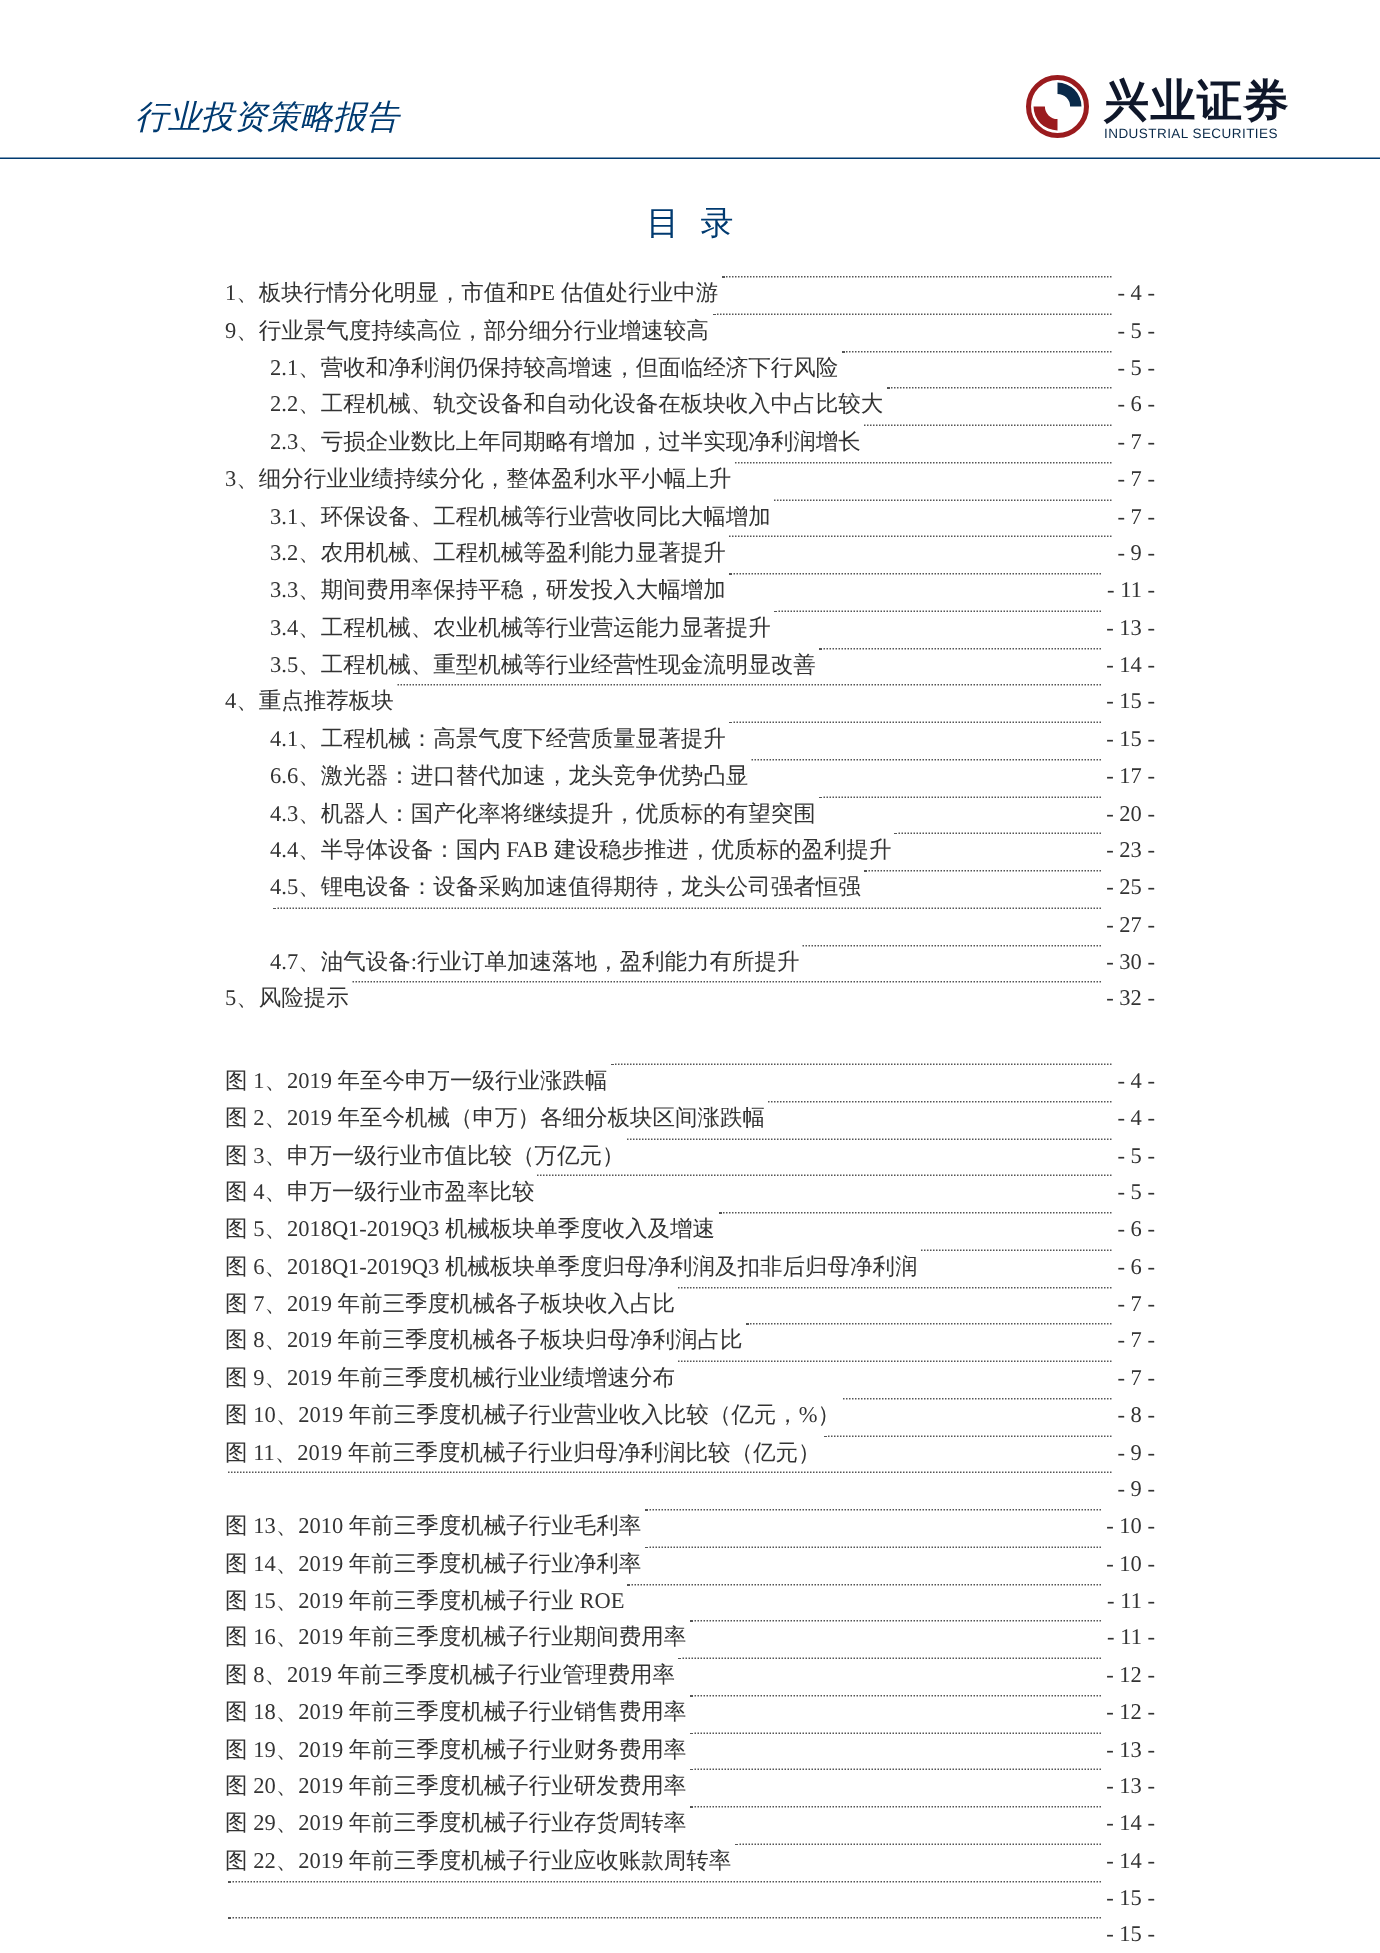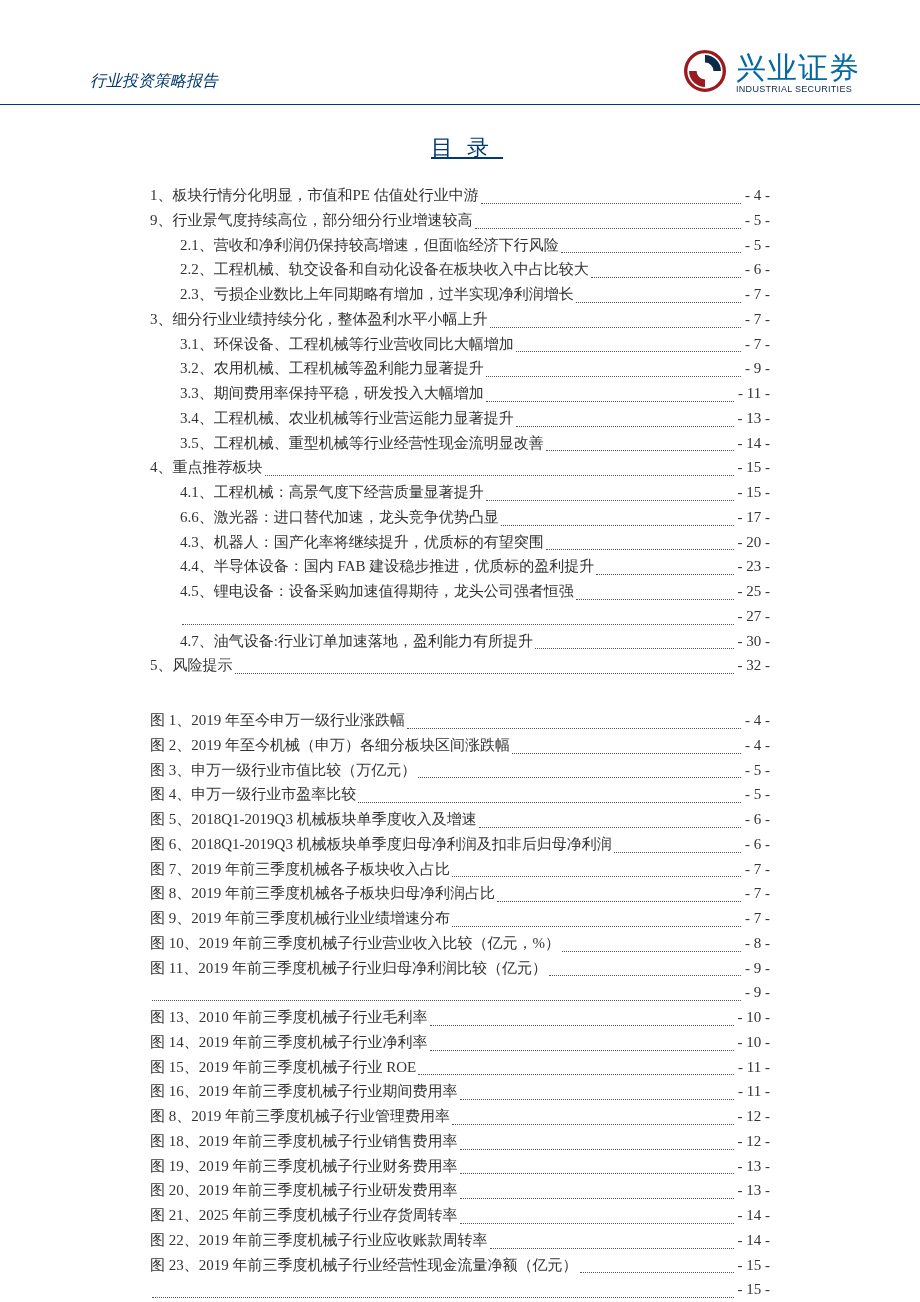--- a/index.html
+++ b/index.html
@@ -22,64 +22,63 @@
     display: flex;
     justify-content: space-between;
     align-items: flex-end;
     padding: 0 60px 8px 90px;
     border-bottom: 1px solid #003a70;
   }
   .doc-type {
     color: #003a70;
     font-style: italic;
     font-family: "KaiTi","STKaiti",serif;
-    font-size: 16px;
+    font-size: 22px;
     padding-bottom: 4px;
   }
   .brand {
     display: flex;
     align-items: center;
     gap: 10px;
   }
   .brand-text {
     display: flex;
     flex-direction: column;
     line-height: 1;
   }
   .brand-cn {
     font-family: "SimHei","黑体",sans-serif;
-    font-weight: normal;
+    font-weight: bold;
     font-size: 30px;
-    color: #0369a1;
+    color: #0f172a;
     letter-spacing: 1px;
   }
   .brand-en {
     font-size: 9px;
     color: #0a2a4a;
     letter-spacing: 0.3px;
     font-family: Arial, sans-serif;
     margin-top: 2px;
   }
   .toc-title {
     text-align: center;
     color: #003a70;
     font-size: 22px;
     font-family: "SimHei","黑体",sans-serif;
     letter-spacing: 14px;
     padding-left: 14px;
     margin: 28px 0 20px;
-    text-decoration: underline;
   }
   .toc-block {
     width: 620px;
     margin: 0 auto 30px;
   }
   .toc-row {
     display: flex;
-    align-items: flex-end;
+    align-items: flex-start;
     line-height: 1.65;
     font-size: 15px;
     white-space: nowrap;
   }
   .toc-row.indent { padding-left: 30px; }
   .toc-label { flex: 0 0 auto; }
   .dots {
     flex: 1 1 auto;
     border-bottom: 1px dotted #555;
     margin: 0 4px 4px 2px;
@@ -306,31 +305,30 @@
         <span class="toc-label">图 19、2019 年前三季度机械子行业财务费用率</span>
         <span class="dots"></span>
         <span class="toc-page">- 13 -</span>
       </div>
       <div class="toc-row">
         <span class="toc-label">图 20、2019 年前三季度机械子行业研发费用率</span>
         <span class="dots"></span>
         <span class="toc-page">- 13 -</span>
       </div>
       <div class="toc-row">
-        <span class="toc-label">图 21、2025 年前三季度机械子行业存货周转率</span>
+        <span class="toc-label">图 29、2019 年前三季度机械子行业存货周转率</span>
         <span class="dots"></span>
         <span class="toc-page">- 14 -</span>
       </div>
       <div class="toc-row">
         <span class="toc-label">图 22、2019 年前三季度机械子行业应收账款周转率</span>
         <span class="dots"></span>
         <span class="toc-page">- 14 -</span>
       </div>
       <div class="toc-row">
-        <span class="toc-label">图 23、2019 年前三季度机械子行业经营性现金流量净额（亿元）</span>
         <span class="dots"></span>
         <span class="toc-page">- 15 -</span>
       </div>
       <div class="toc-row">
         <span class="dots"></span>
         <span class="toc-page">- 15 -</span>
       </div>
     </div>
 
 </div>

